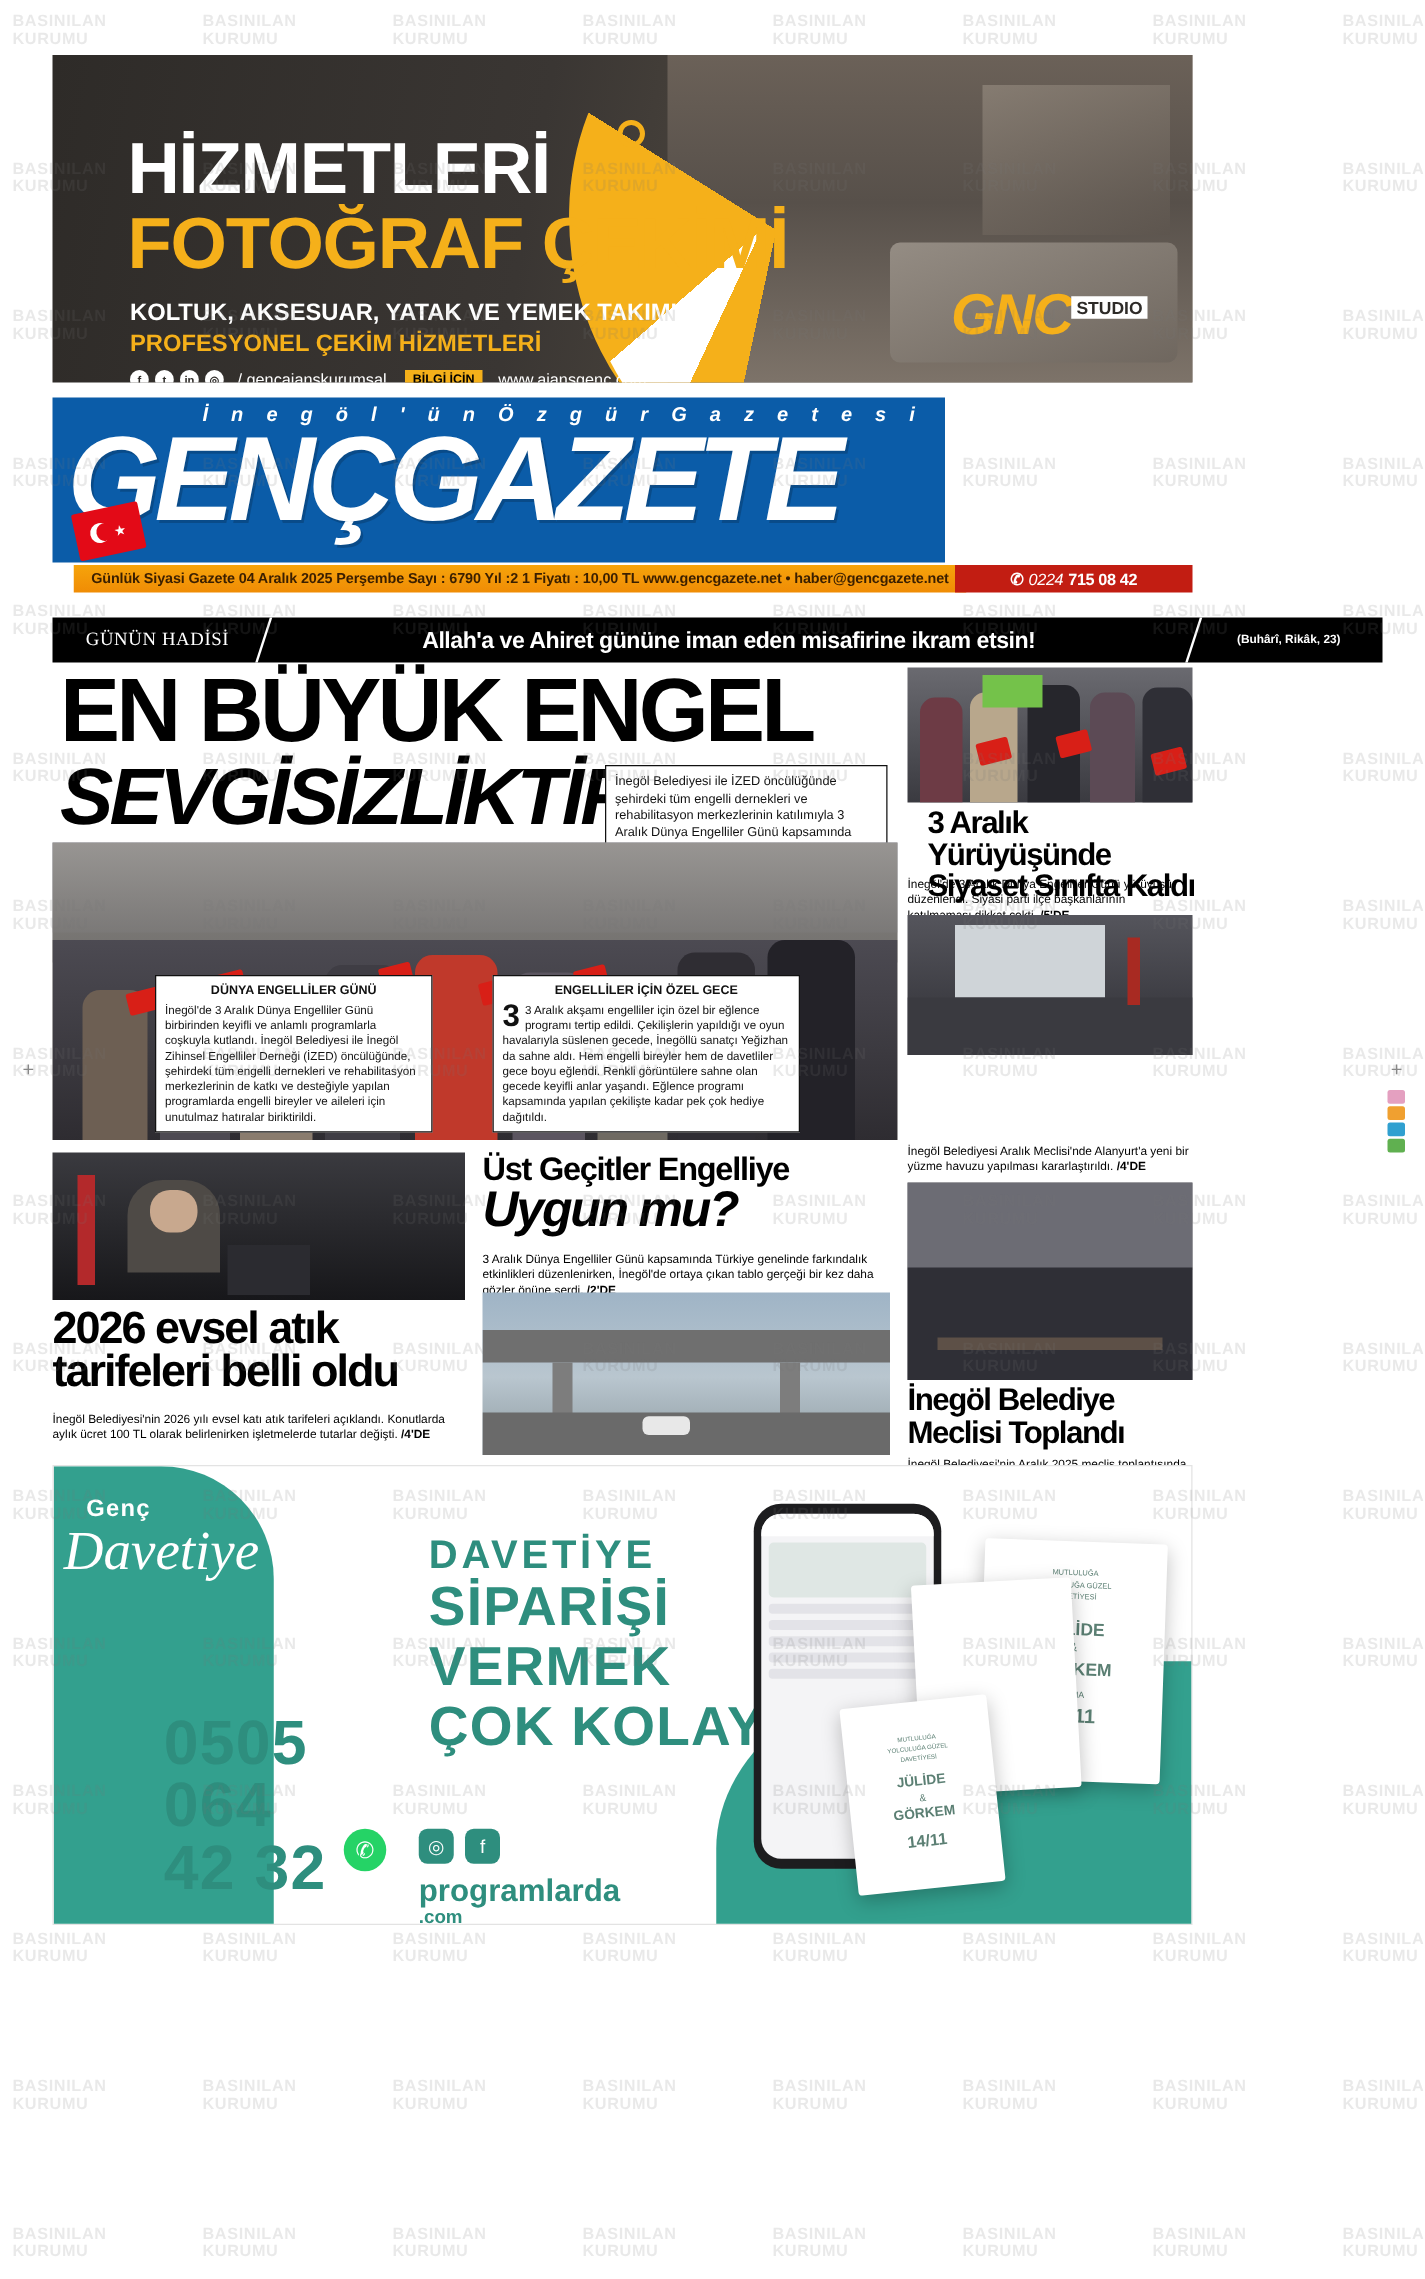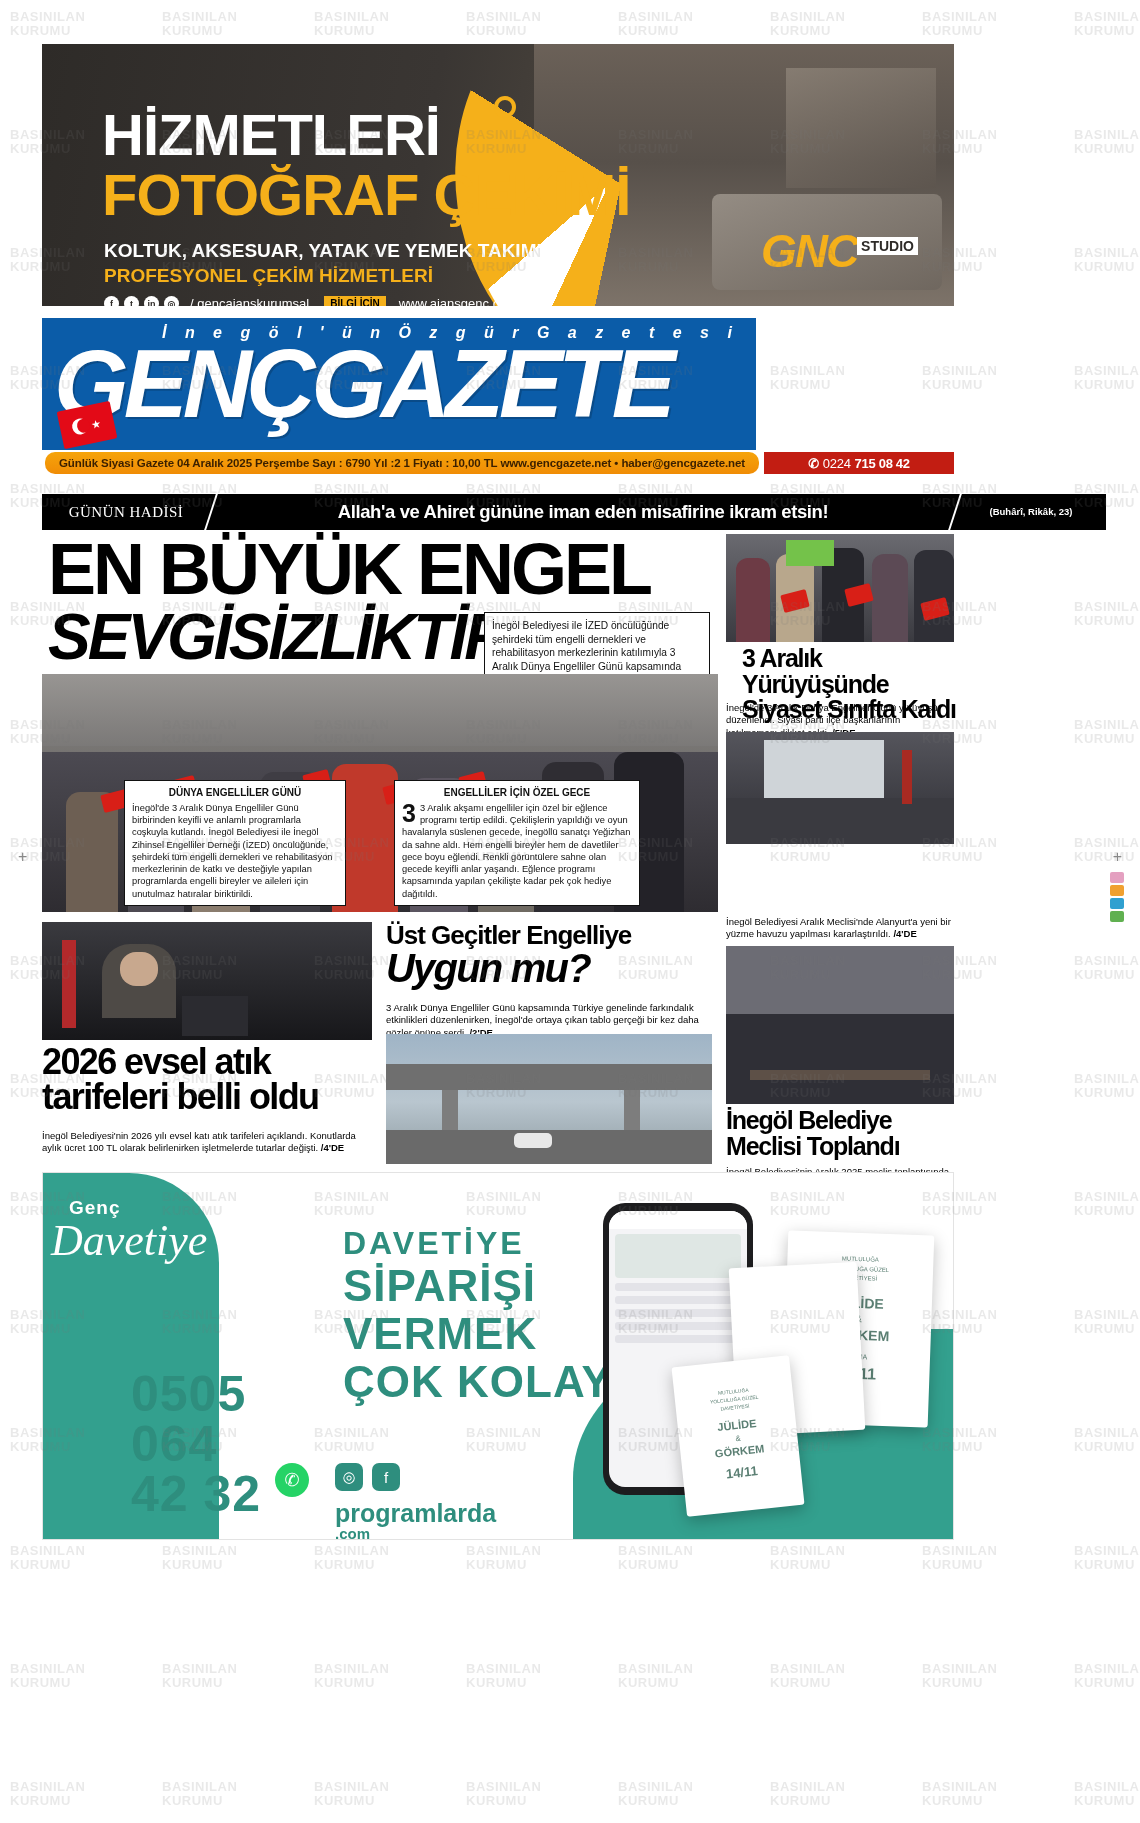--- a/index.html
+++ b/index.html
@@ -74,29 +74,29 @@
   .dortler .dt{position:absolute; top:8px; left:0; right:0; text-align:center;
       font-size:22px; font-weight:800; color:#3b3b3b; letter-spacing:1px;}
   .dortler .kb{position:absolute; top:34px; left:0; right:0; text-align:center;
       font-size:11px; font-weight:700; color:#555; letter-spacing:4px;}
   .dortler .plate{position:absolute; left:26px; bottom:6px; width:138px; height:74px;
       border-radius:50%; background:radial-gradient(circle at 45% 40%,#fff,#ddd 70%,#bbb);}
   .dortler .meat{position:absolute; left:44px; bottom:20px; width:100px; height:40px;
       border-radius:40% 40% 50% 50%; background:linear-gradient(180deg,#6a3f1f,#43250f);}
   .dortler .tom{position:absolute; width:16px;height:16px;border-radius:50%;background:#d02b1e;}
 
-  .infobar{position:absolute; left:3px; top:134px; width:714px; height:22px;
+  .infobar{position:absolute; left:17px; top:134px; width:714px; height:22px;
       background:linear-gradient(180deg,#f6a40b,#f08c05);
       color:#3a1f00; font-size:11.5px; font-weight:800; display:flex;
-      align-items:center; justify-content:center; letter-spacing:-.1px;border-radius:10px;}
+      align-items:center; justify-content:center; letter-spacing:-.1px;}
   .phonebox{position:absolute; right:0; top:134px; width:190px; height:22px; background:#c21d12;
       color:#fff; font-weight:800; font-size:13px; display:flex; align-items:center;
       justify-content:center; gap:4px; letter-spacing:-.3px;}
   .phonebox .pnum{font-weight:800;}
-  .phonebox .pre{font-weight:400; }
+  .phonebox .pre{font-weight:400; font-style:italic;}
 
   
   .hadis{position:absolute; left:42px; top:494px; width:1064px; height:36px; background:#000;
       color:#fff; display:flex; align-items:center;}
   .hadis .lbl{width:168px; text-align:center; font-family:"Liberation Serif", serif;
       font-size:15px; letter-spacing:.5px;}
   .hadis .sl{width:0; height:36px; border-left:2px solid #fff; transform:skewX(-18deg);}
   .hadis .txt{flex:1; text-align:center; font-size:18.5px; font-weight:800; letter-spacing:-.4px;}
   .hadis .src{width:150px; text-align:center; font-size:9.5px; font-weight:700; line-height:1.15;}
 

